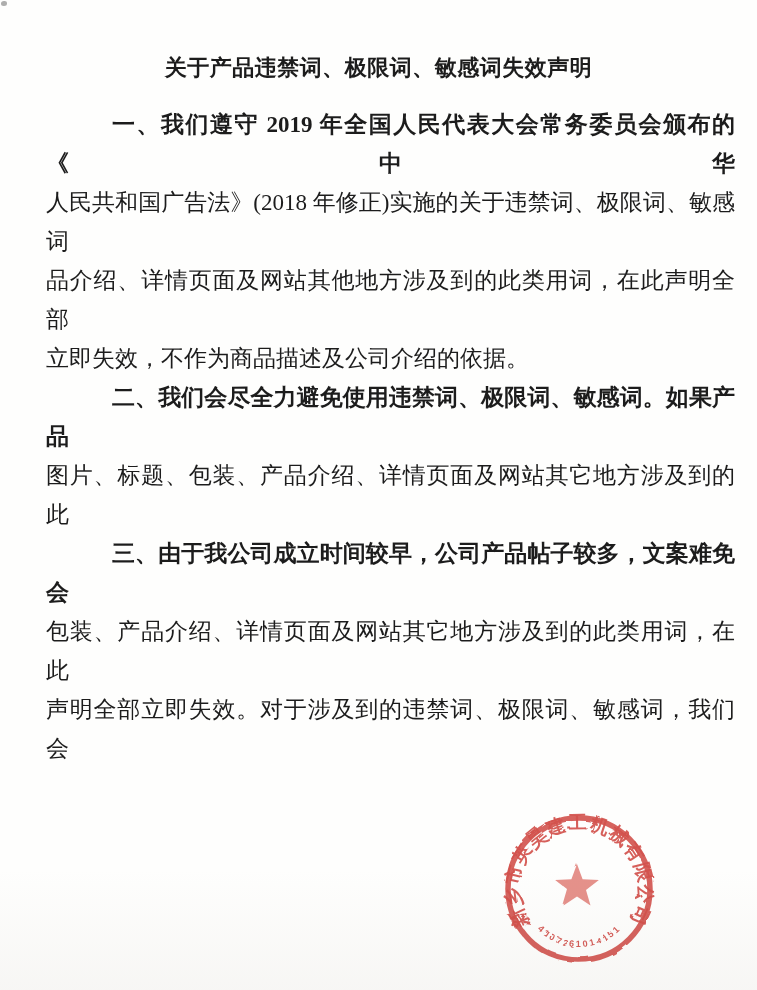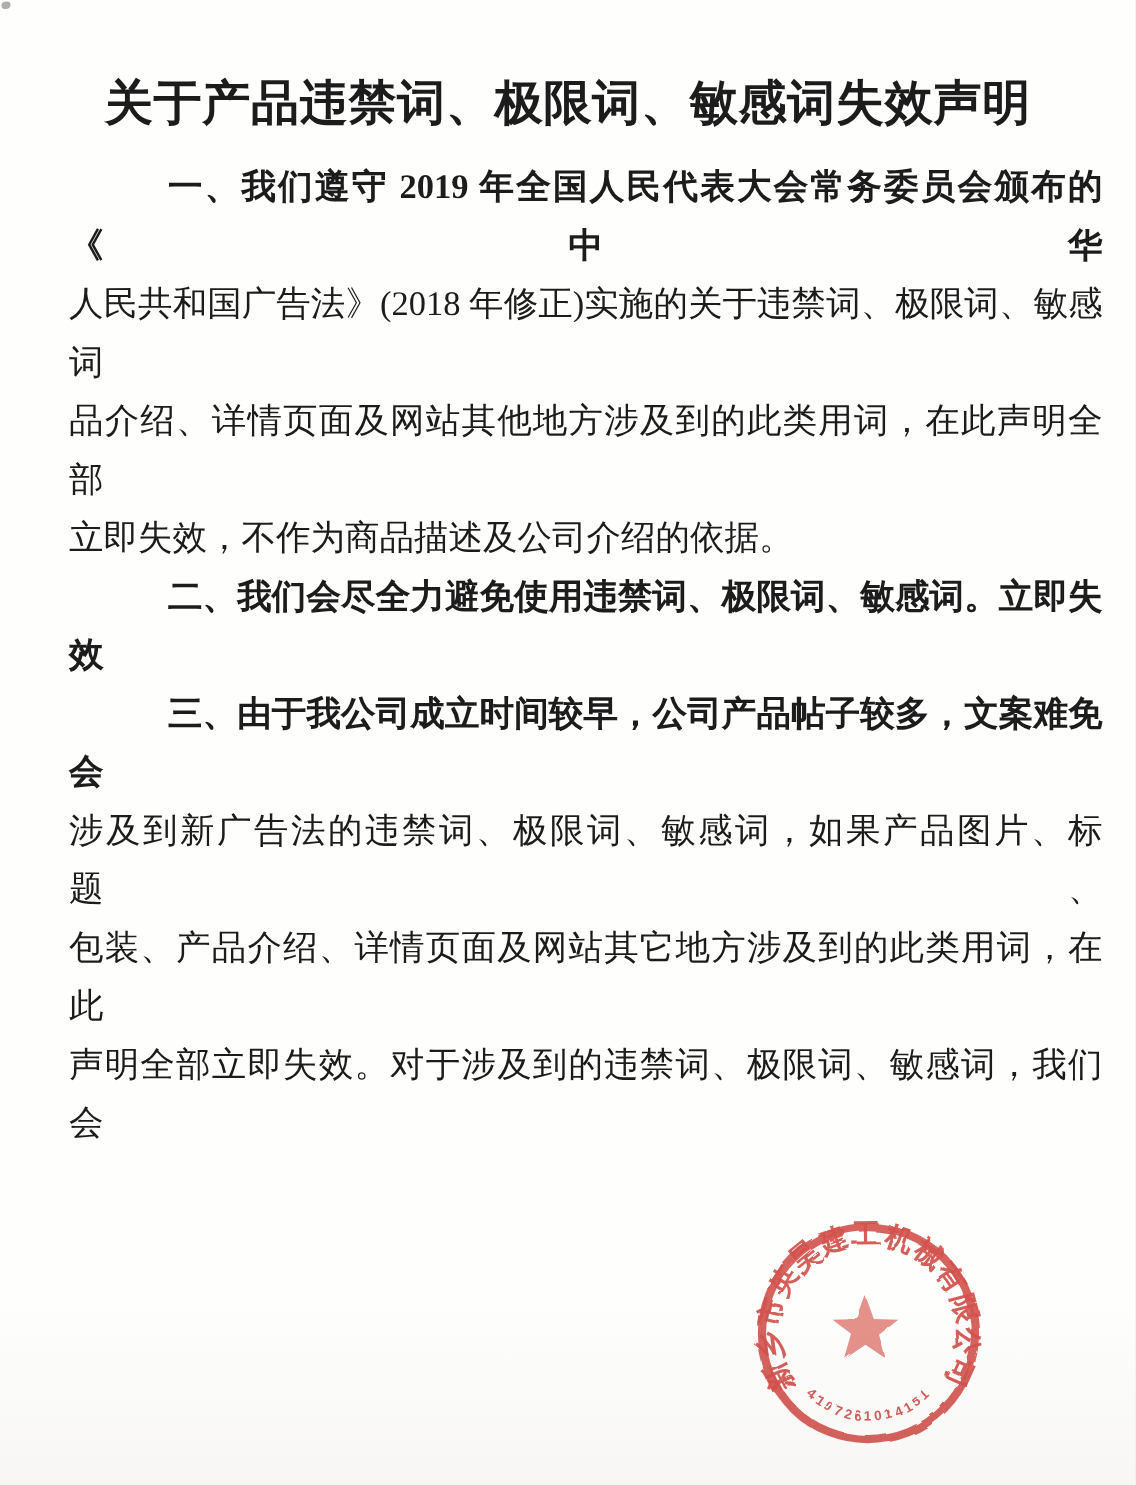--- a/index.html
+++ b/index.html
@@ -17,21 +17,21 @@
     position:absolute;left:0;right:0;bottom:0;height:120px;
     background:linear-gradient(to bottom, rgba(205,200,192,0) 0%, rgba(205,200,192,0.14) 100%);
     pointer-events:none;
   }
   .speck{
     position:absolute;left:1px;top:1px;width:6px;height:5px;
     background:#6b6b6b;border-radius:50% 40% 50% 45%;opacity:.55;
   }
   h1.title{
     margin:0;padding-top:44px;
-    font-size:32px;line-height:48px;
+    font-size:22px;line-height:48px;
     font-weight:bold;text-align:center;
     letter-spacing:0.5px;
   }
   .body-block{
     margin:13px 22px 0 46px;
     font-size:23px;line-height:39px;
   }
   .bline{
     text-align:justify;
     text-justify:inter-character;
@@ -63,23 +63,23 @@
 
   <div class="speck"></div>
 
   <h1 class="title">关于产品违禁词、极限词、敏感词失效声明</h1>
 
   <div class="body-block">
       <div class="bline indent just">一、我们遵守 2019 年全国人民代表大会常务委员会颁布的《中华</div>
       <div class="bline just">人民共和国广告法》(2018 年修正)实施的关于违禁词、极限词、敏感词</div>
       <div class="bline just">品介绍、详情页面及网站其他地方涉及到的此类用词，在此声明全部</div>
       <div class="bline">立即失效，不作为商品描述及公司介绍的依据。</div>
-      <div class="bline indent just">二、我们会尽全力避免使用违禁词、极限词、敏感词。立即失效</div>
+      <div class="bline indent just">二、我们会尽全力避免使用违禁词、极限词、敏感词。如果产品</div>
+      <div class="bline just">图片、标题、包装、产品介绍、详情页面及网站其它地方涉及到的此</div>
       <div class="bline indent just">三、由于我公司成立时间较早，公司产品帖子较多，文案难免会</div>
-      <div class="bline just">涉及到新广告法的违禁词、极限词、敏感词，如果产品图片、标题、</div>
       <div class="bline just">包装、产品介绍、详情页面及网站其它地方涉及到的此类用词，在此</div>
       <div class="bline just">声明全部立即失效。对于涉及到的违禁词、极限词、敏感词，我们会</div>
     </div>
 
   <svg class="seal" viewBox="0 0 160 160" xmlns="http://www.w3.org/2000/svg">
     <defs>
       <path id="arcTop" d="M 32.1 116.1 A 60 60 0 1 1 127.9 116.1" fill="none"></path>
       <path id="arcBot" d="M 37.6 119.6 A 58 58 0 0 0 122.4 119.6" fill="none"></path>
       <filter id="rough">
         <feTurbulence type="fractalNoise" baseFrequency="0.05" numOctaves="2" result="n"></feTurbulence>

